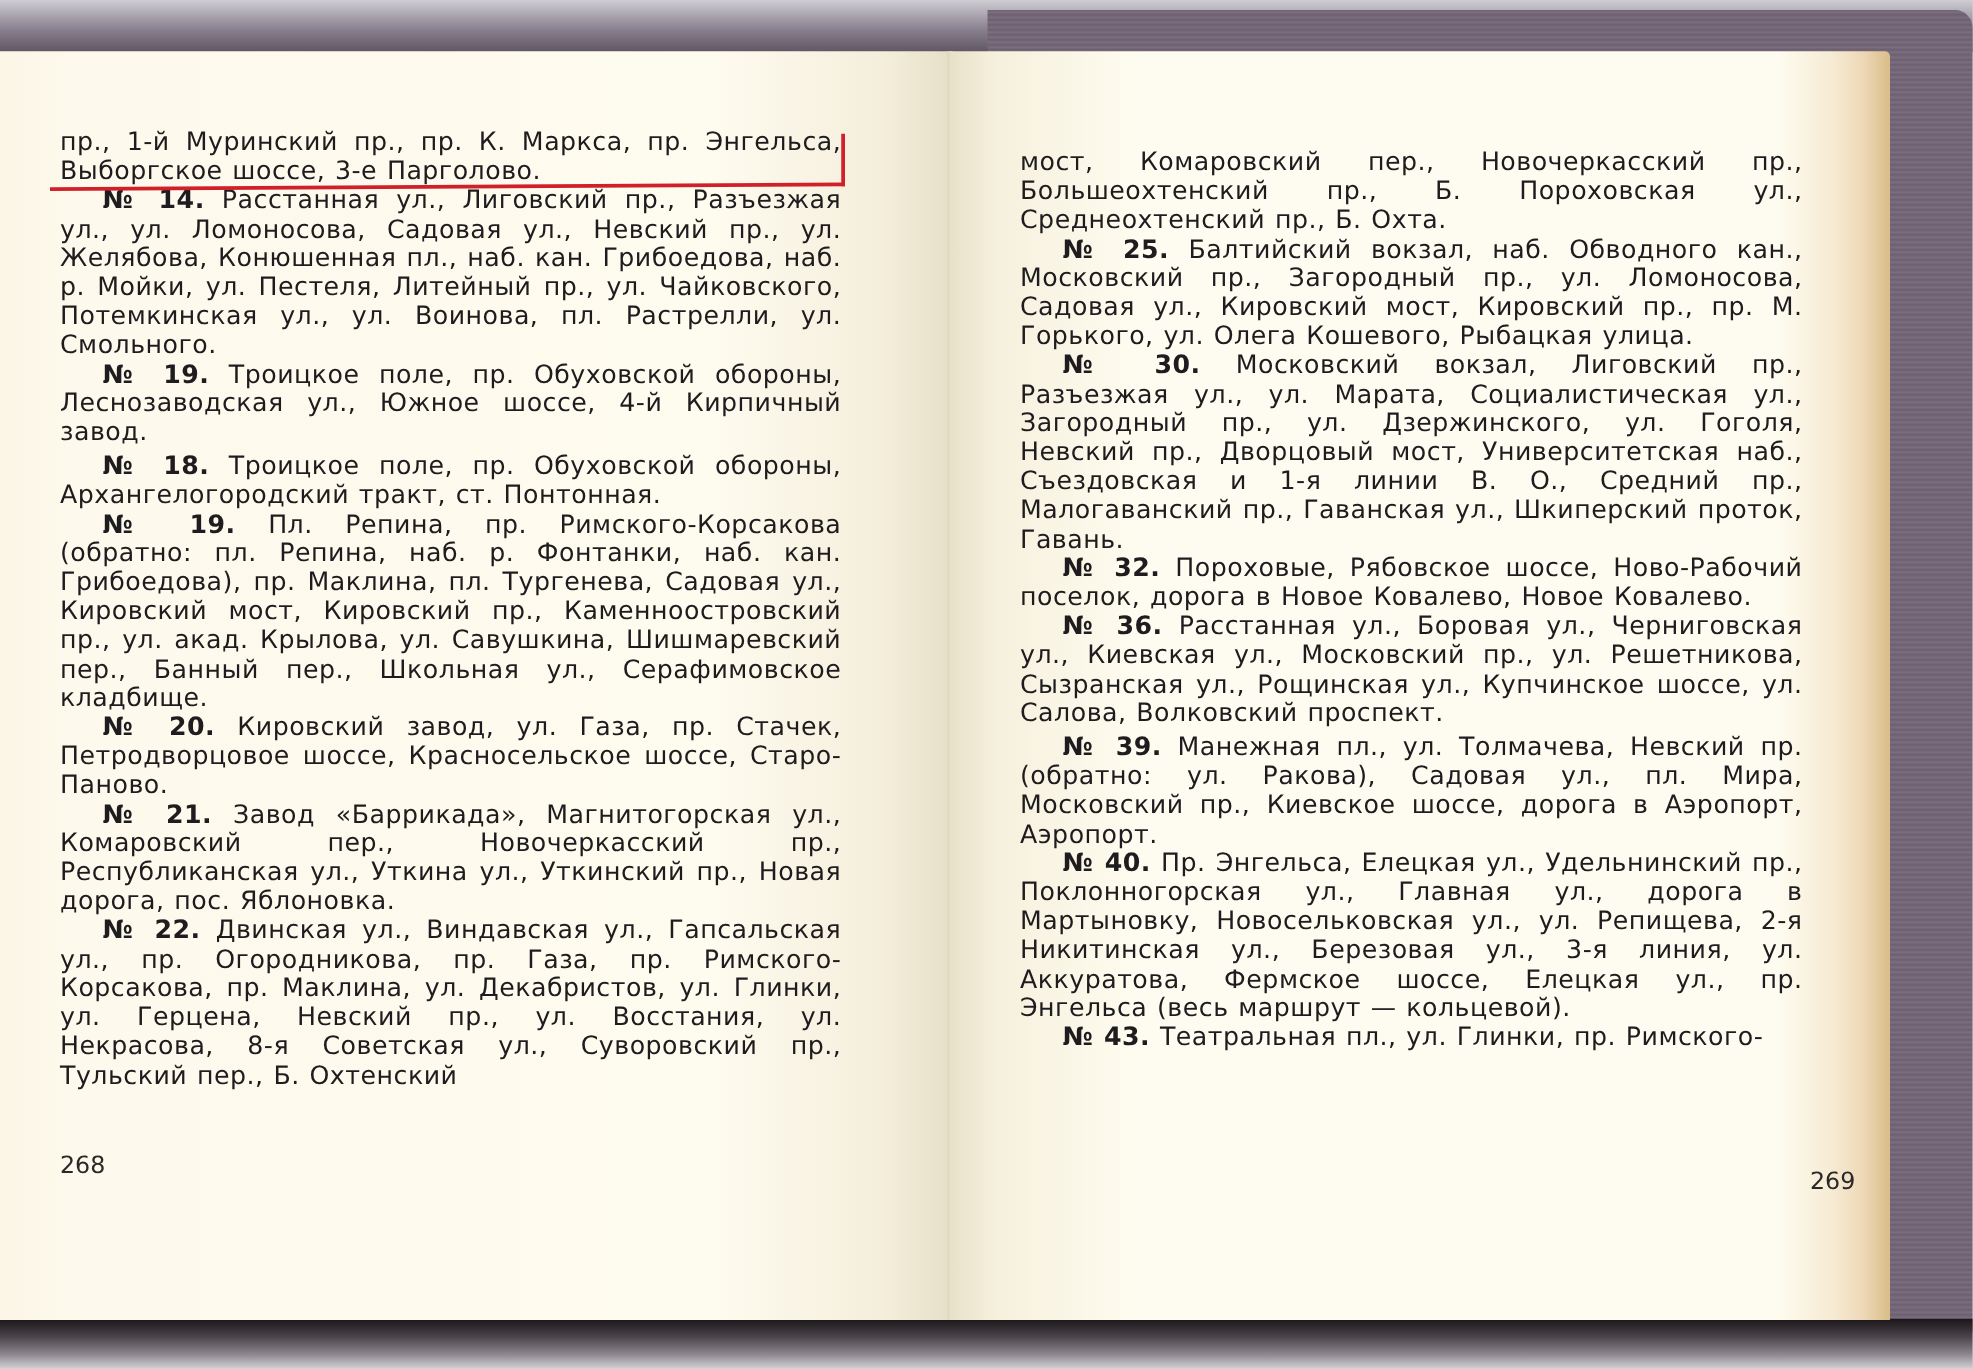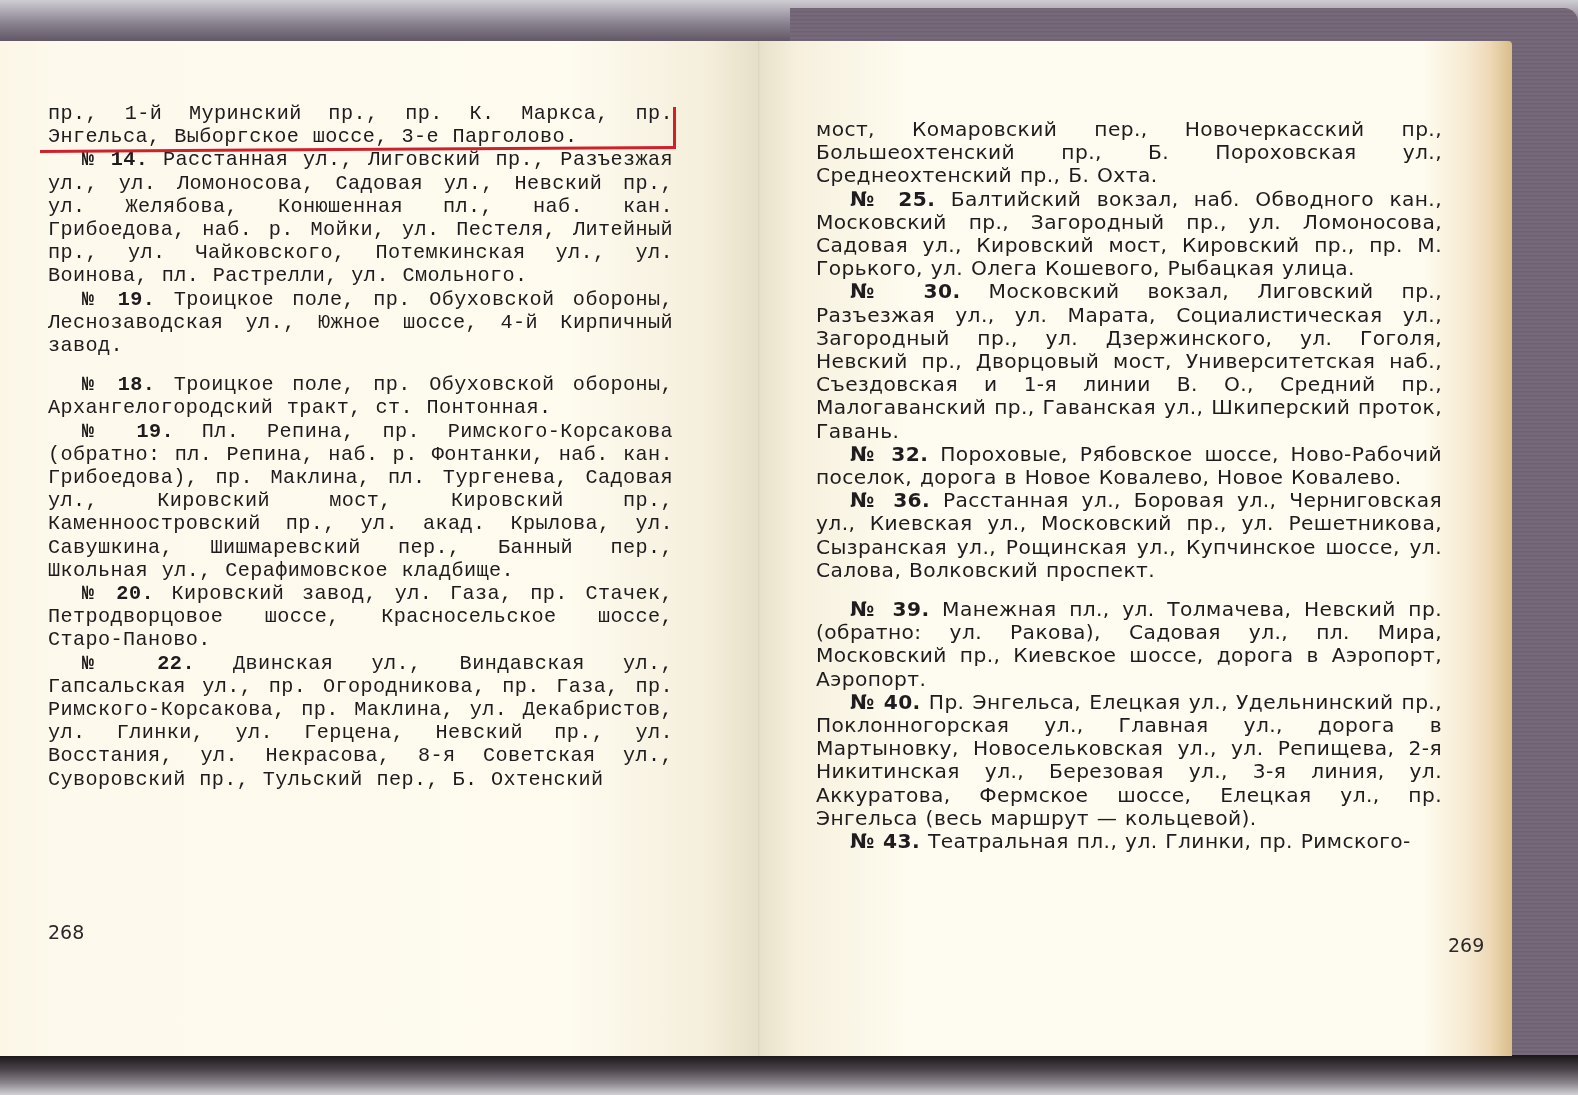--- a/index.html
+++ b/index.html
@@ -36,25 +36,25 @@
       border-top-right-radius: 4px;
     }
     .text-col {
       position: absolute;
       font-size: 20.2px;
       line-height: 23.2px;
       letter-spacing: 0.4px;
       text-align: justify;
       word-spacing: 1px;
     }
-    .left-col { left: 48px; top: 61px; width: 625px; font-family: Liberation Mono, monospace; }
+    .left-col { left: 48px; top: 61px; width: 625px; }
     .right-col { left: 56px; top: 77px; width: 626px; }
     .text-col p { margin: 0; text-indent: 34px; }
     .text-col p.cont { text-indent: 0; }
-    .text-col p.gap { margin-top: 16px; }
+    .text-col p.gap { margin-top: 4px; }
     .route-num { font-weight: bold; }
     .page-number {
       position: absolute; font-size: 19px; color: #2b282a;
     }
     .pn-left { left: 48px; top: 880px; }
     .pn-right { left: 650px; top: 893px; margin-left: 38px; }
     .annotation-box {
       position: absolute; left: 40px; top: 107px; width: 636px; height: 42px;
       pointer-events: none;
     }
@@ -78,20 +78,21 @@
 <div class="bottom-shadow"></div>
 
 <div class="page page-left">
   <div class="text-col left-col">
     <p class="cont"><span class="route-num"></span><span>пр., 1-й Муринский пр., пр. К. Маркса, пр. Энгельса, Выборгское шоссе, 3-е Парголово.</span></p>
     <p><span class="route-num">№ 14.</span> <span>Расстанная ул., Лиговский пр., Разъезжая ул., ул. Ломоносова, Садовая ул., Невский пр., ул. Желябова, Конюшенная пл., наб. кан. Грибоедова, наб. р. Мойки, ул. Пестеля, Литейный пр., ул. Чайковского, Потемкинская ул., ул. Воинова, пл. Растрелли, ул. Смольного.</span></p>
     <p><span class="route-num">№ 19.</span> <span>Троицкое поле, пр. Обуховской обороны, Леснозаводская ул., Южное шоссе, 4-й Кирпичный завод.</span></p>
     <p class="gap"><span class="route-num">№ 18.</span> <span>Троицкое поле, пр. Обуховской обороны, Архангелогородский тракт, ст. Понтонная.</span></p>
     <p><span class="route-num">№ 19.</span> <span>Пл. Репина, пр. Римского-Корсакова (обратно: пл. Репина, наб. р. Фонтанки, наб. кан. Грибоедова), пр. Маклина, пл. Тургенева, Садовая ул., Кировский мост, Кировский пр., Каменноостровский пр., ул. акад. Крылова, ул. Савушкина, Шишмаревский пер., Банный пер., Школьная ул., Серафимовское кладбище.</span></p>
     <p><span class="route-num">№ 20.</span> <span>Кировский завод, ул. Газа, пр. Стачек, Петродворцовое шоссе, Красносельское шоссе, Старо-Паново.</span></p>
+    <p><span class="route-num">№ 21.</span> <span>Завод «Баррикада», Магнитогорская ул., Комаровский пер., Новочеркасский пр., Республиканская ул., Уткина ул., Уткинский пр., Новая дорога, пос. Яблоновка.</span></p>
     <p><span class="route-num">№ 22.</span> <span>Двинская ул., Виндавская ул., Гапсальская ул., пр. Огородникова, пр. Газа, пр. Римского-Корсакова, пр. Маклина, ул. Декабристов, ул. Глинки, ул. Герцена, Невский пр., ул. Восстания, ул. Некрасова, 8-я Советская ул., Суворовский пр., Тульский пер., Б. Охтенский</span></p>
   </div>
   <div class="page-number pn-left">268</div>
 </div>
 
 <div class="spine-line"></div>
 
 <div class="page page-right">
   <div class="text-col right-col">
     <p class="cont"><span class="route-num"></span><span>мост, Комаровский пер., Новочеркасский пр., Большеохтенский пр., Б. Пороховская ул., Среднеохтенский пр., Б. Охта.</span></p>

